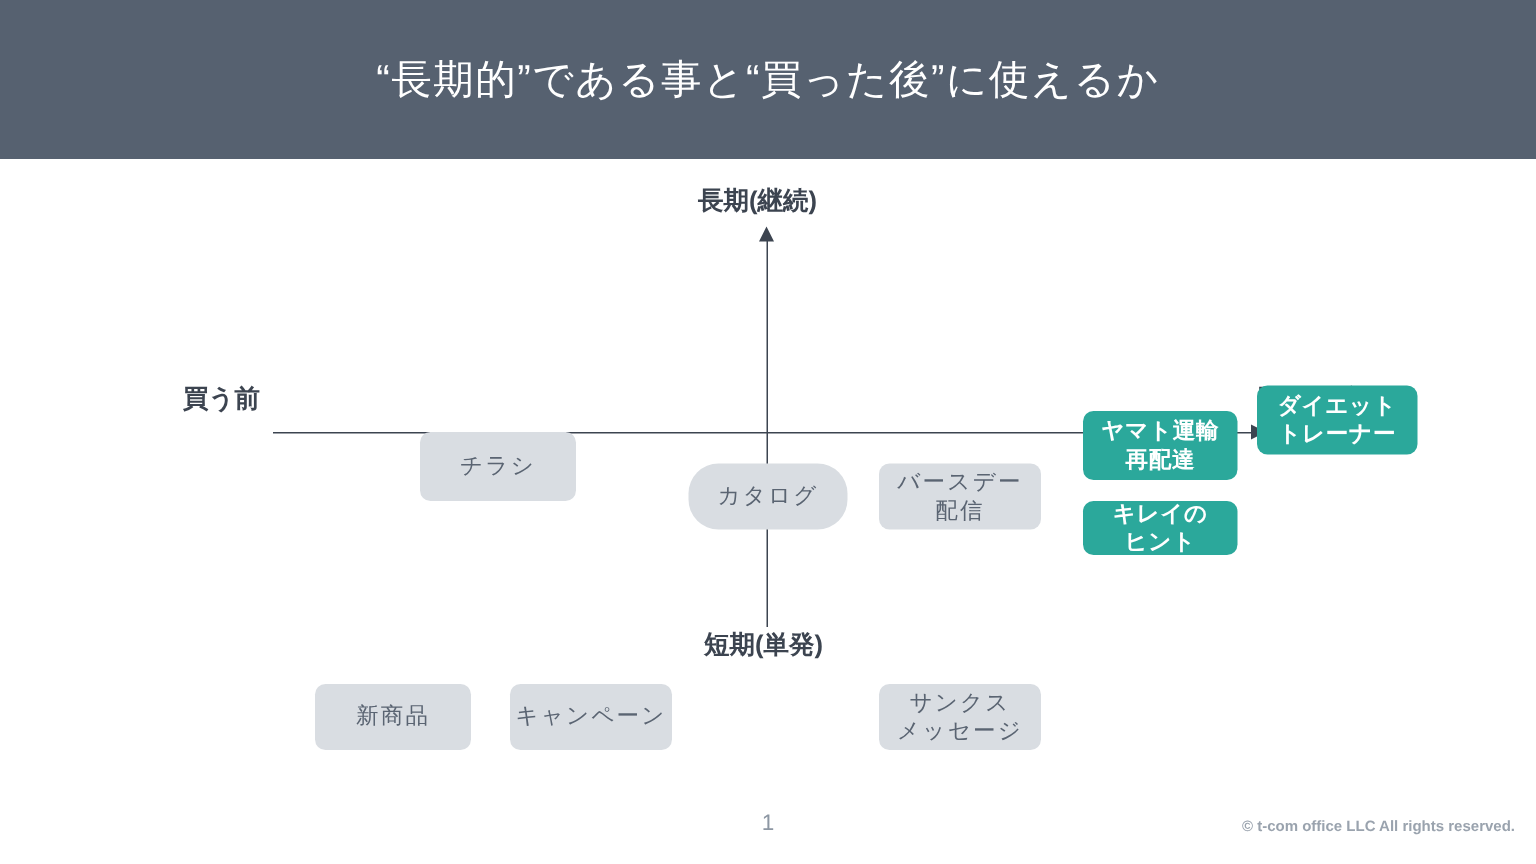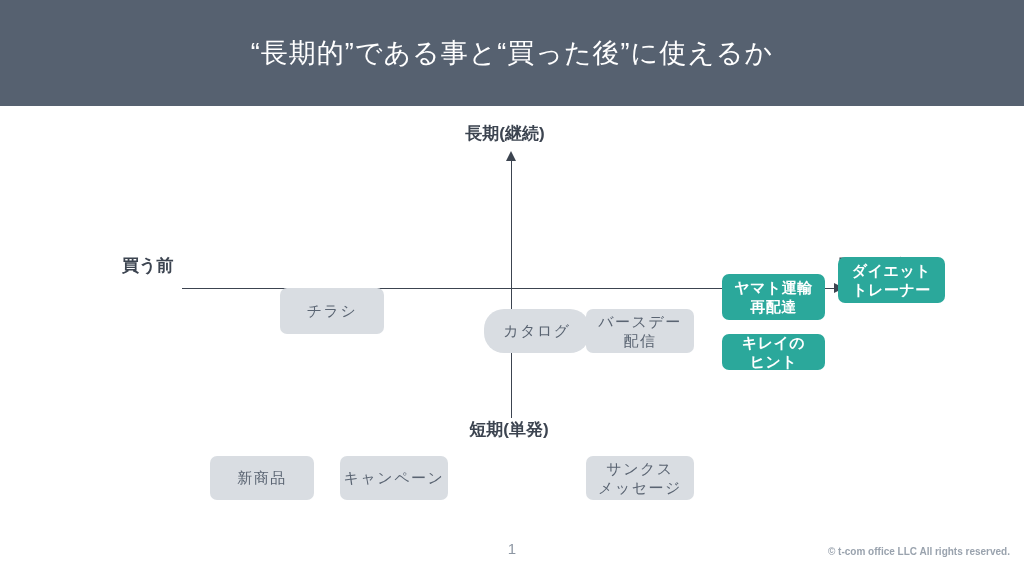--- a/index.html
+++ b/index.html
@@ -183,21 +183,21 @@
   <div class="axis-v-line"></div>
   <div class="axis-v-arrow"></div>
 
   <div class="axis-label axis-label-top">長期(継続)</div>
   <div class="axis-label axis-label-bottom">短期(単発)</div>
   <div class="axis-label axis-label-left">買う前</div>
   <div class="axis-label axis-label-right">買った後</div>
 
   <div id="items-layer">
       <div class="item-box gray" style="left: 280px; top: 182px; width: 104px; height: 46px;">チラシ</div>
-      <div class="item-box gray" style="left: 484px; top: 203px; width: 106px; height: 44px; border-radius: 20px;">カタログ</div>
+      <div class="item-box gray" style="left: 459px; top: 203px; width: 106px; height: 44px; border-radius: 20px;">カタログ</div>
       <div class="item-box gray" style="left: 586px; top: 203px; width: 108px; height: 44px;">バースデー
 配信</div>
       <div class="item-box gray" style="left: 210px; top: 350px; width: 104px; height: 44px;">新商品</div>
       <div class="item-box gray" style="left: 340px; top: 350px; width: 108px; height: 44px;">キャンペーン</div>
       <div class="item-box gray" style="left: 586px; top: 350px; width: 108px; height: 44px; text-align: center;">サンクス
 メッセージ</div>
       <div class="item-box green" style="left: 722px; top: 168px; width: 103px; height: 46px;">ヤマト運輸
 再配達</div>
       <div class="item-box green" style="left: 838px; top: 151px; width: 107px; height: 46px;">ダイエット
 トレーナー</div>

